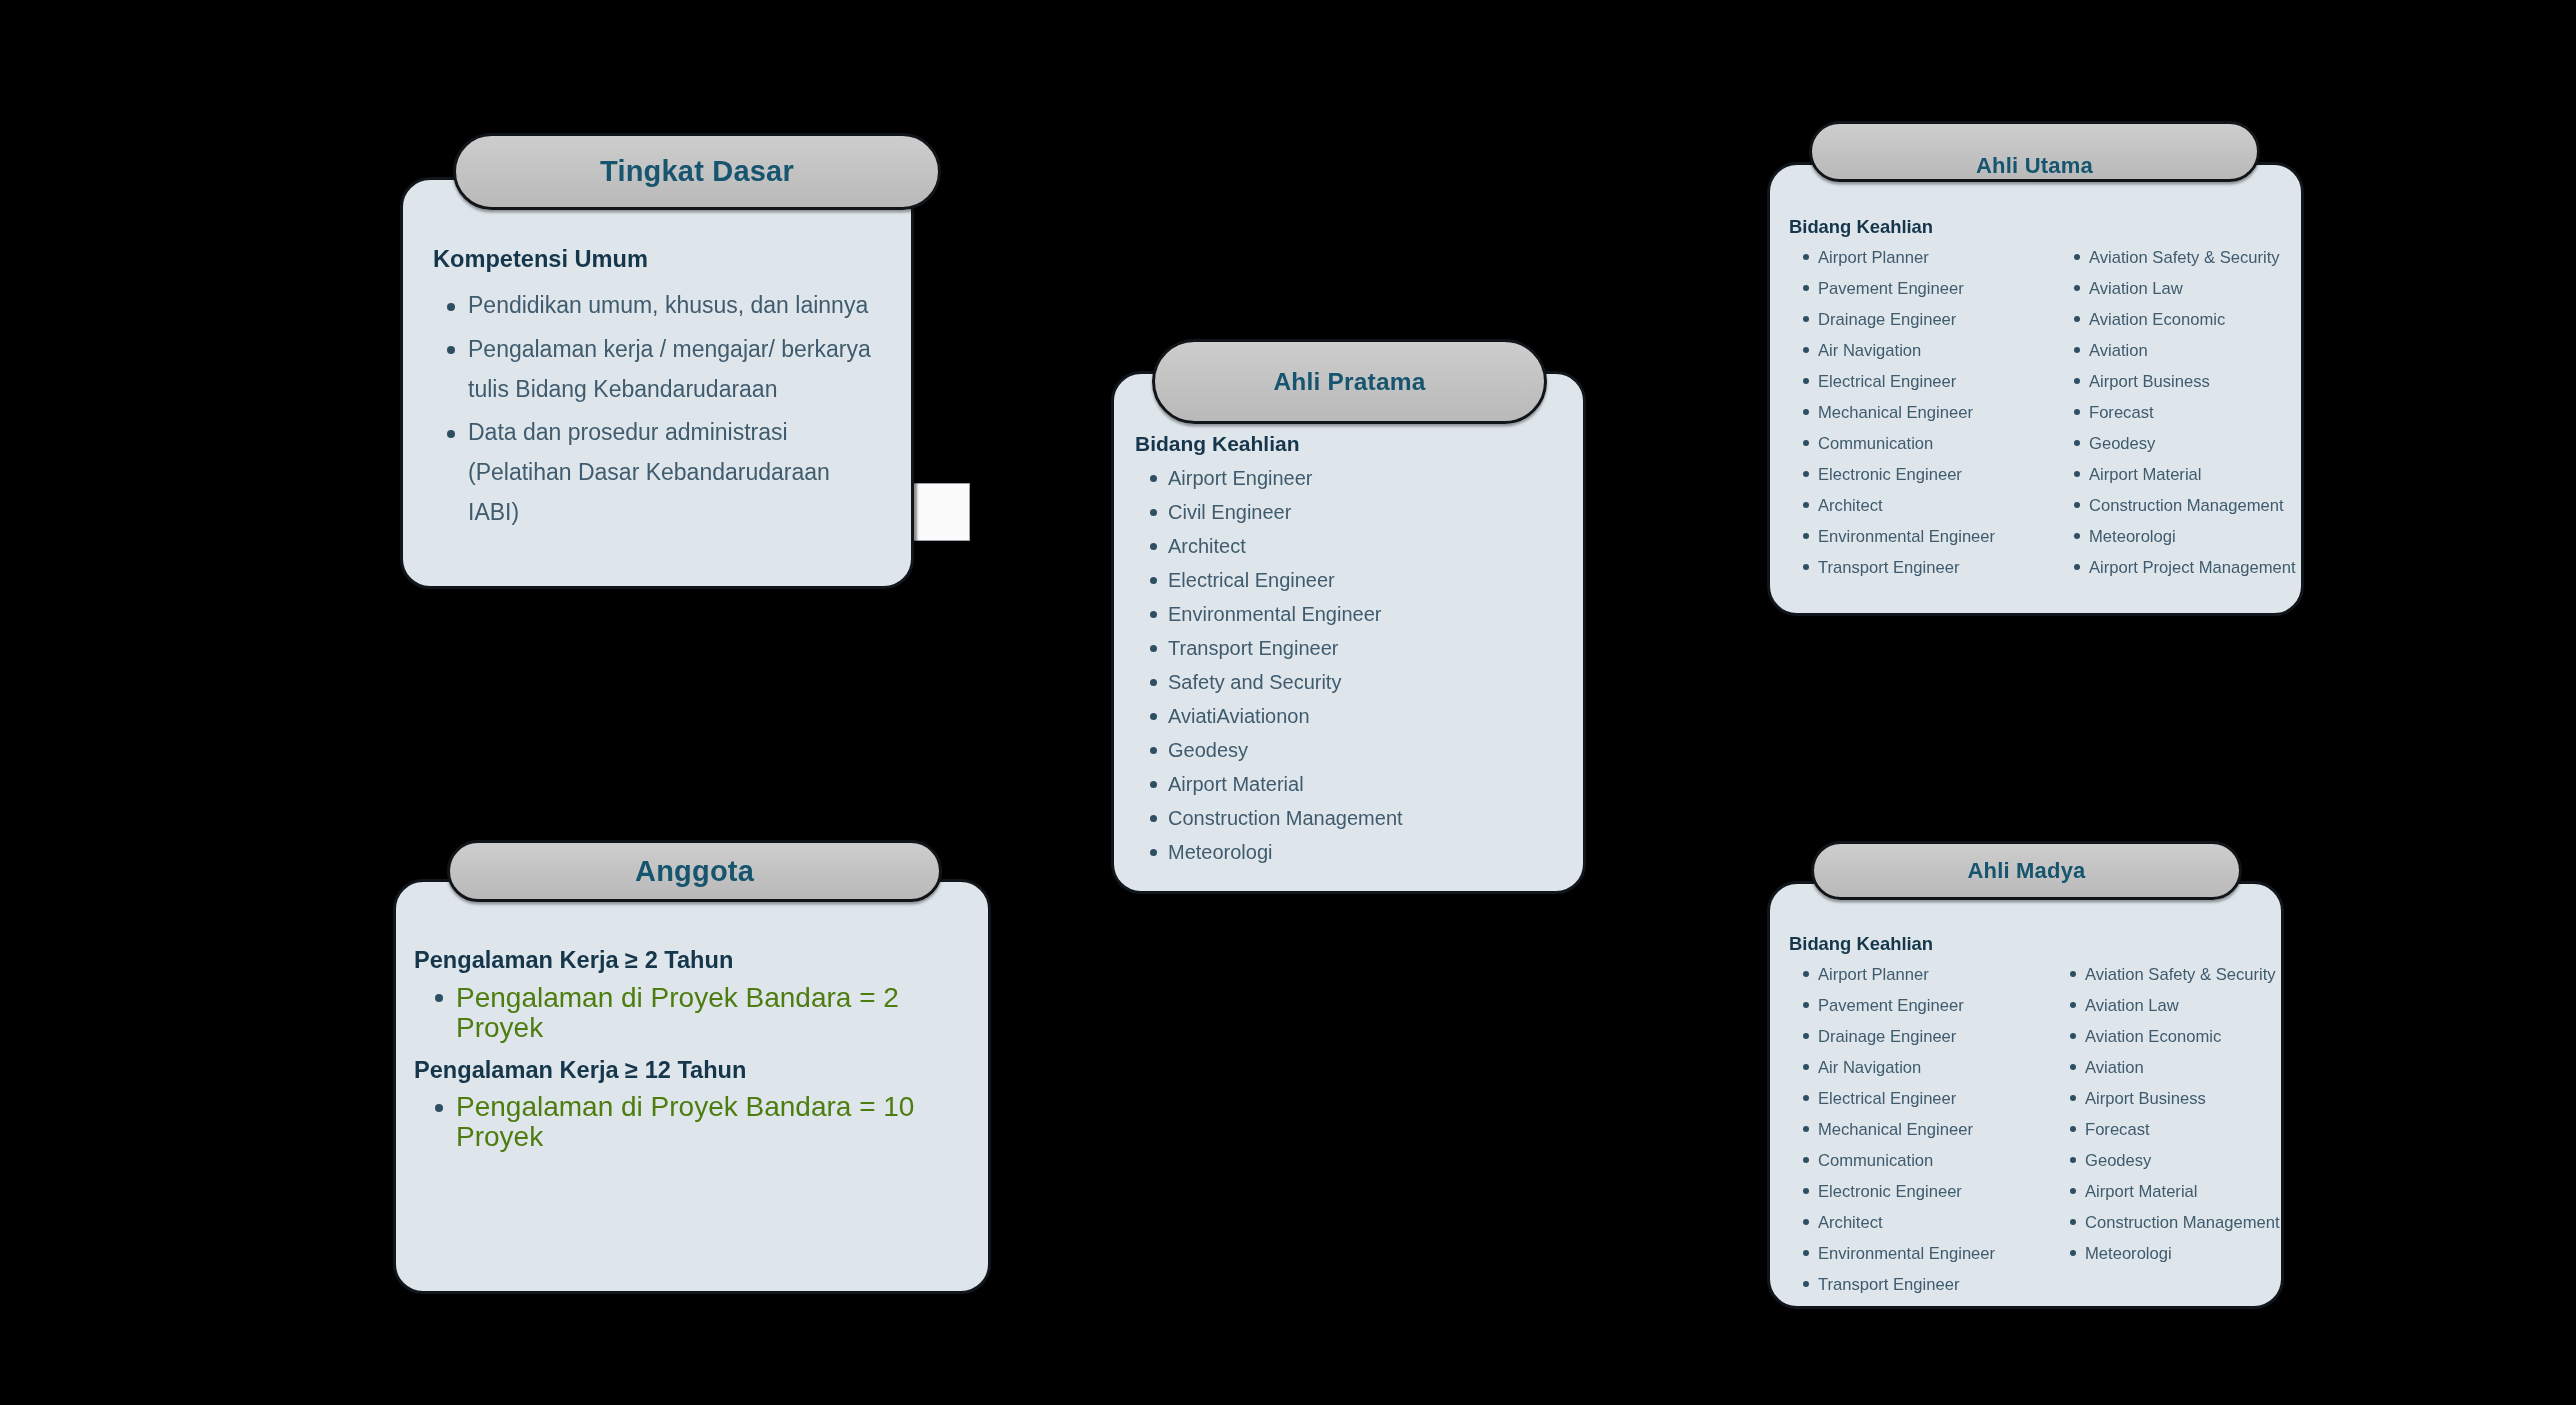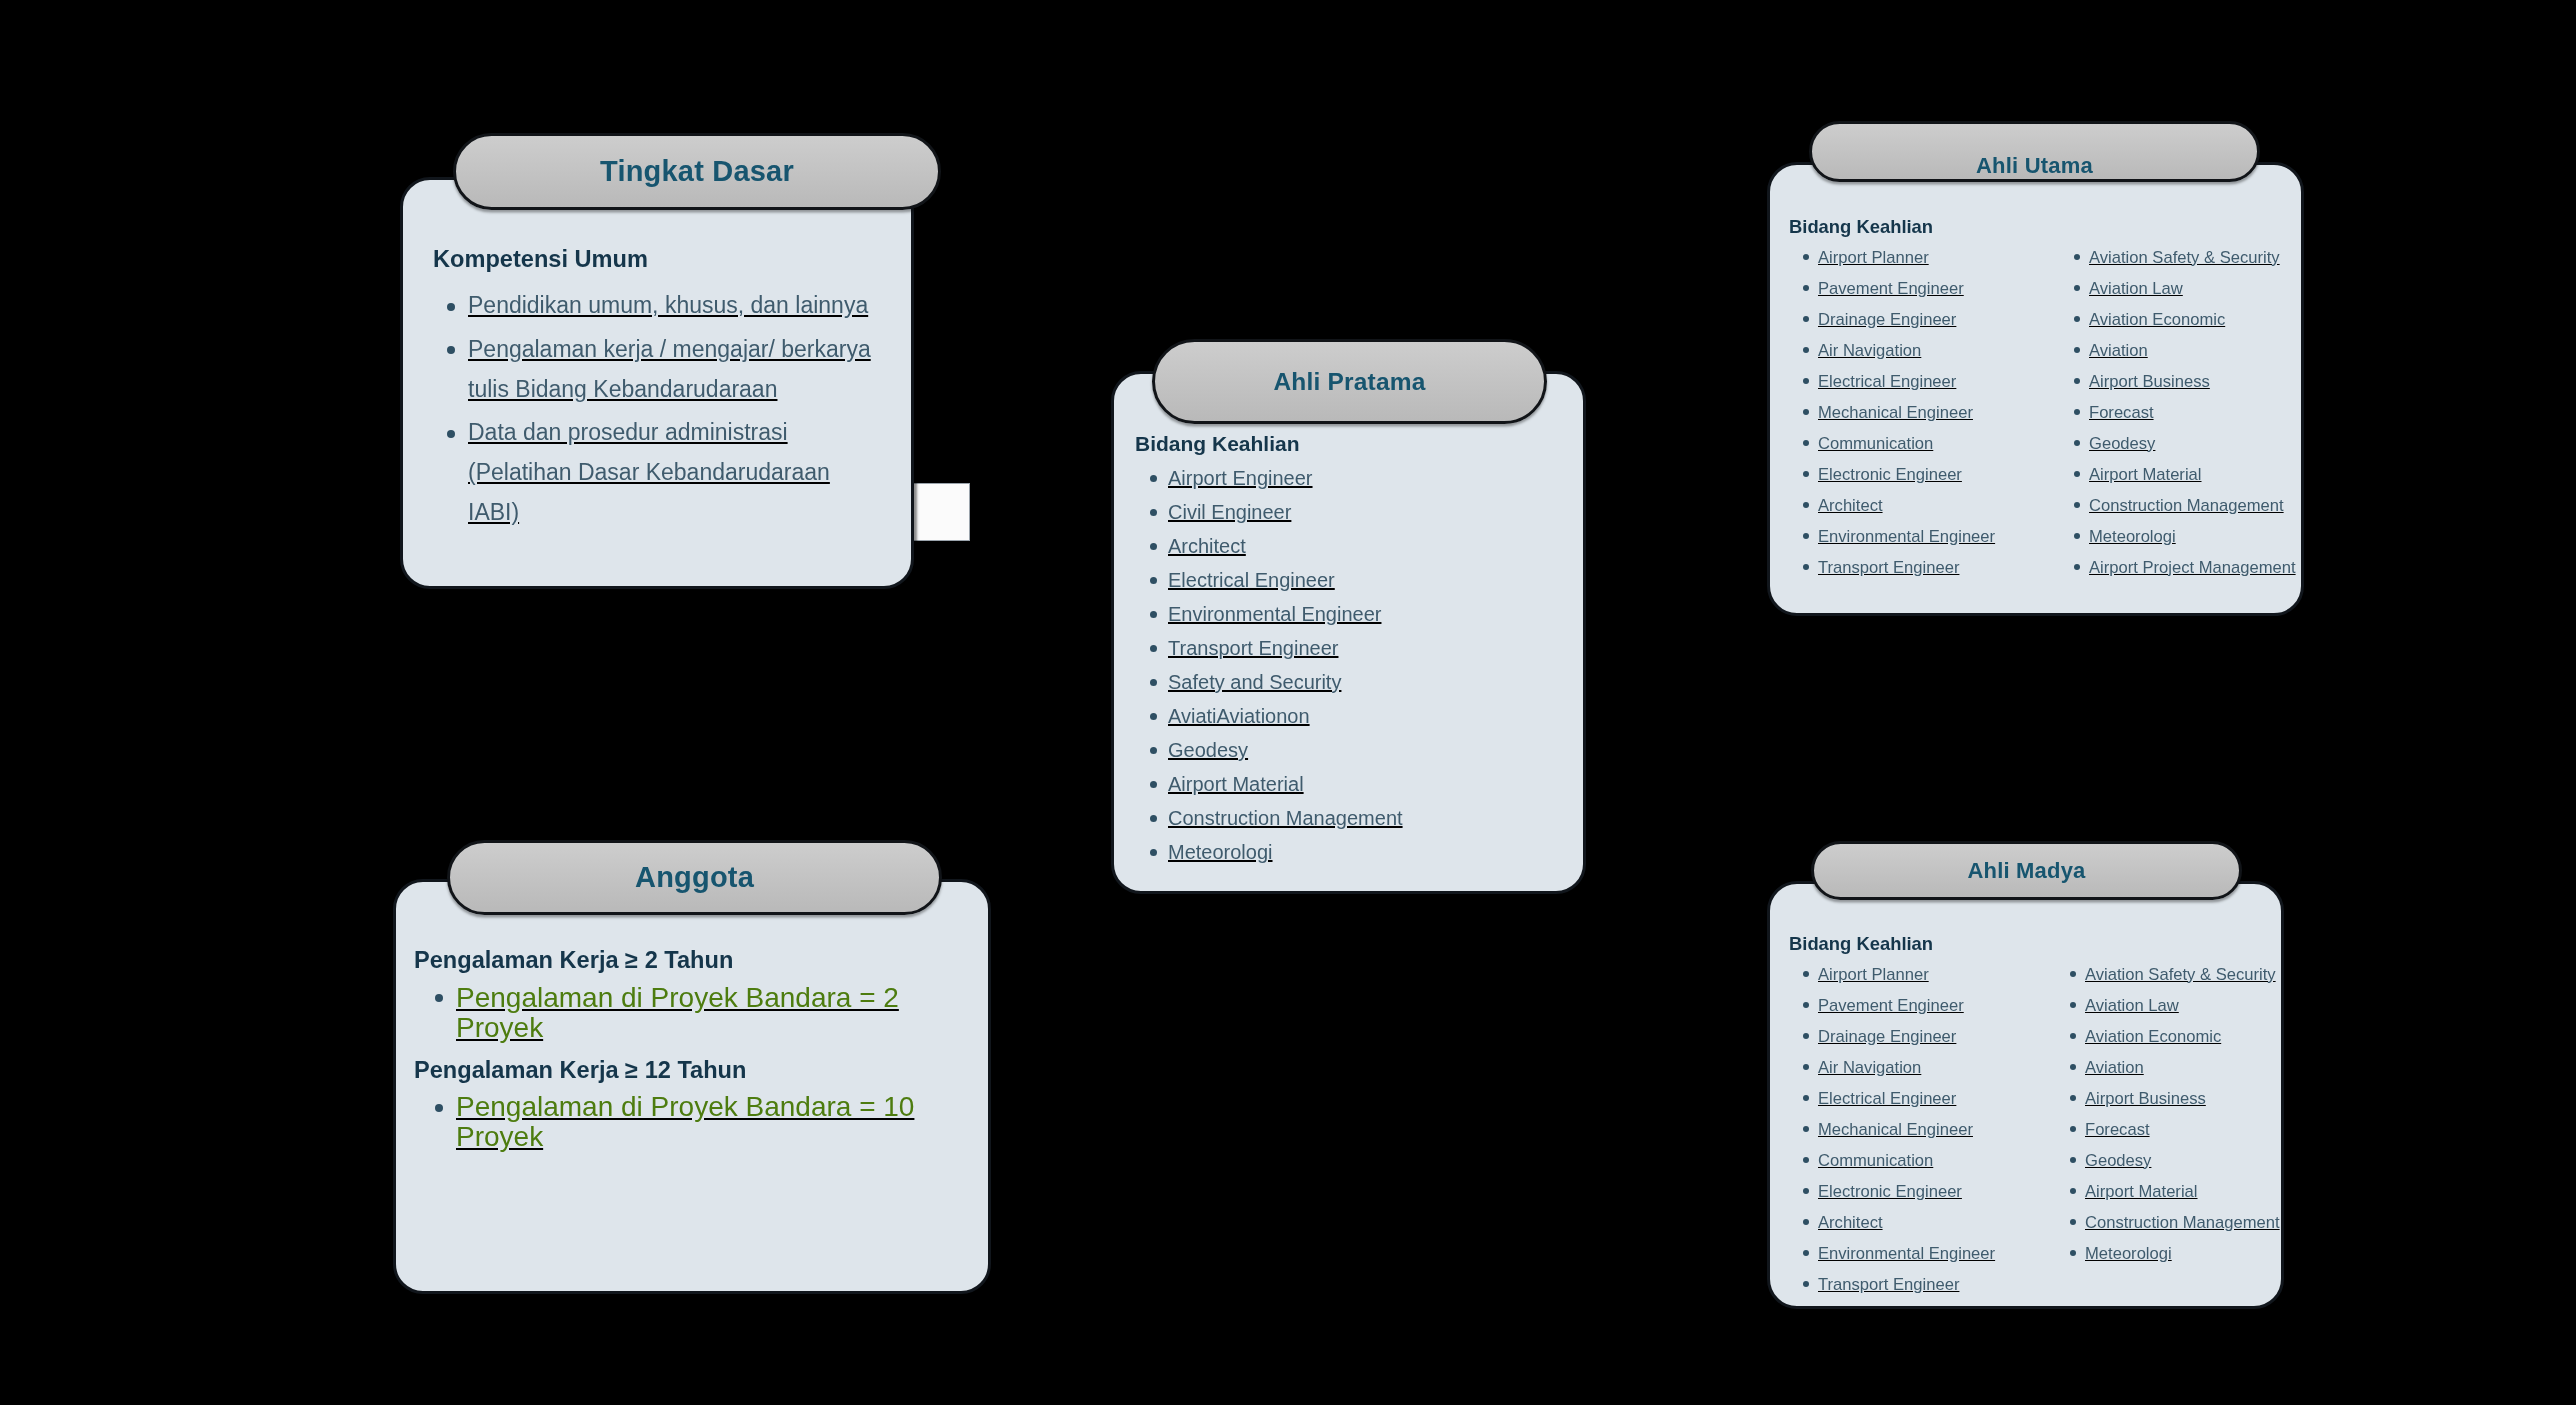--- a/index.html
+++ b/index.html
@@ -55,21 +55,20 @@
 
   
   .section-title {
     color: #15364b;
     font-weight: bold;
   }
   ul.blist {
     list-style: none;
     margin: 0;
     padding: 0;
-    text-decoration: underline;
   }
   ul.blist > li {
     position: relative;
     color: #3f5b6d;
     box-sizing: border-box;
   }
   ul.blist > li::before {
     content: "";
     position: absolute;
     border-radius: 50%;
@@ -106,21 +105,21 @@
   #dasar-note {
     left: 446px; top: 483px; width: 524px; height: 58px;
     padding: 7.9px 19px;
   }
   #dasar-note .line { font-size: 15px; line-height: 20px; }
   #dasar-note .b { color: #14364c; font-weight: bold; }
   #dasar-note .n { color: #8e9aa4; }
 
   
   #card-anggota .card-header {
-    left: 447px; top: 840px; width: 495px; height: 75px;
+    left: 447px; top: 840px; width: 495px; height: 62px;
   }
   #card-anggota .card-header-title { font-size: 29px; }
   #card-anggota .card-body {
     left: 393px; top: 879px; width: 598px; height: 415px;
   }
   #anggota-content { top: 65px; padding: 0 18px; }
   #anggota-content .grp { margin-bottom: 14px; }
   #anggota-content .section-title { font-size: 23.6px; margin-bottom: 8.7px; }
   #anggota-content ul.blist > li {
     font-size: 28px;

